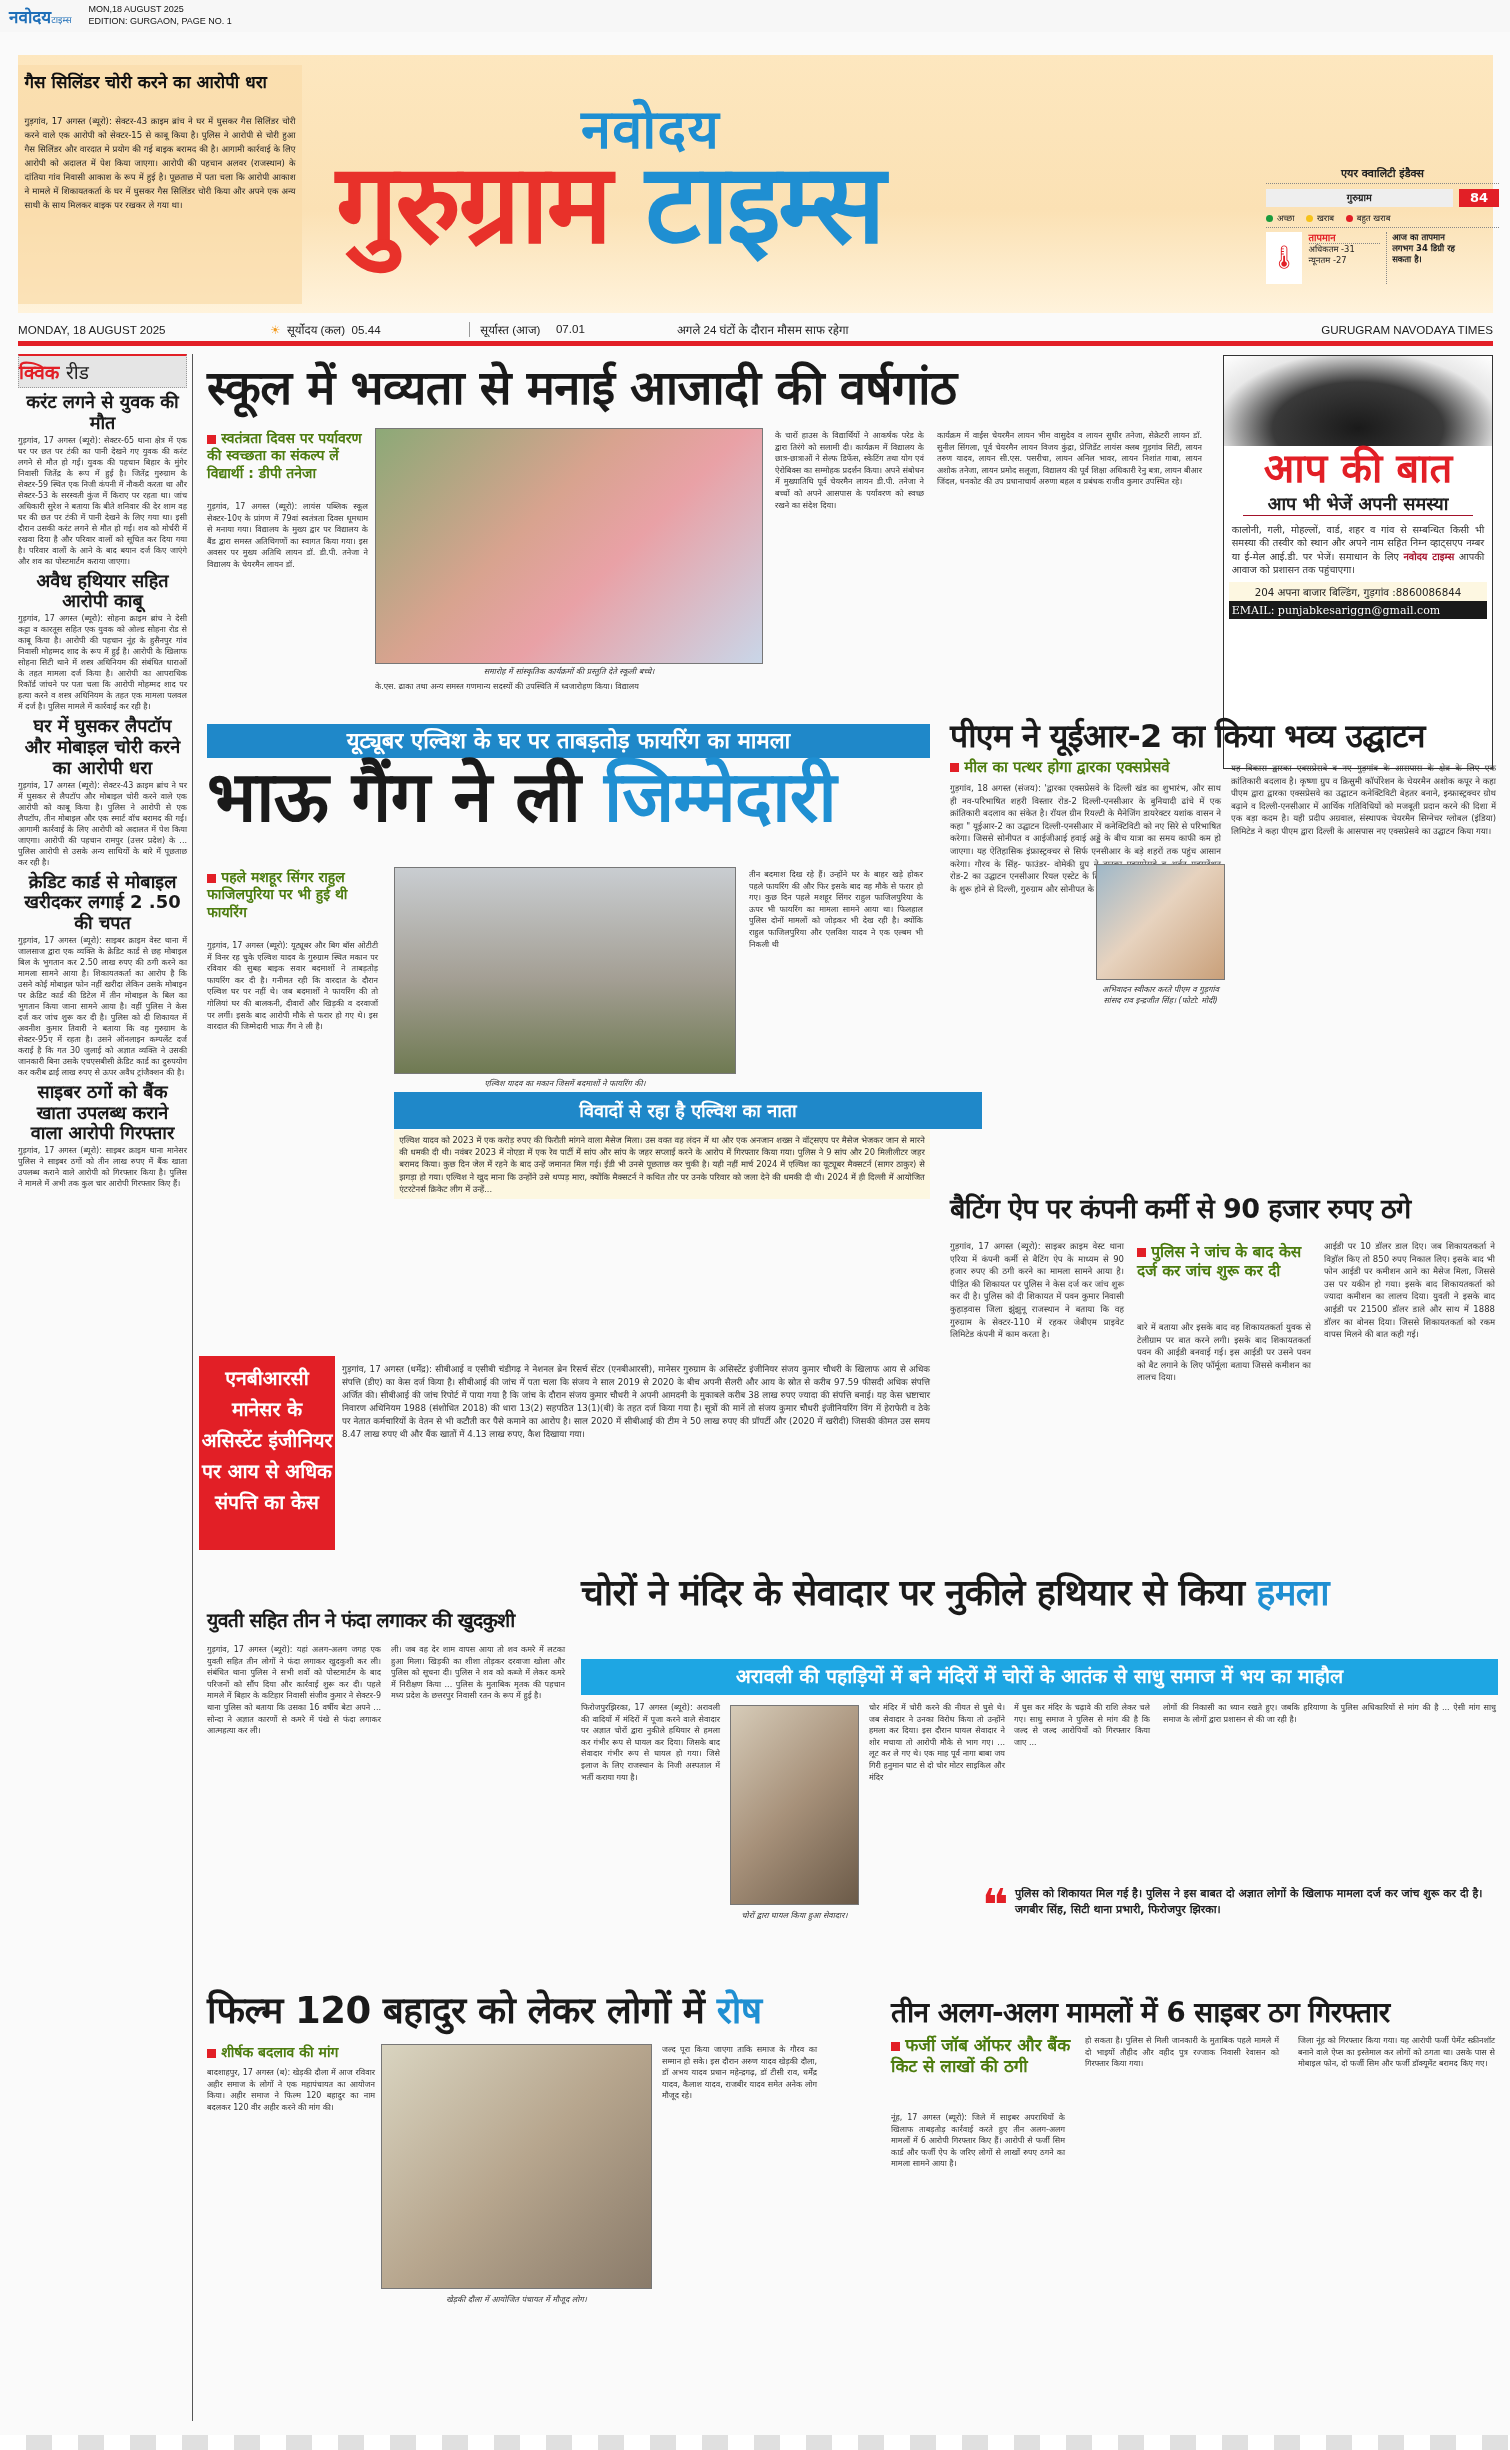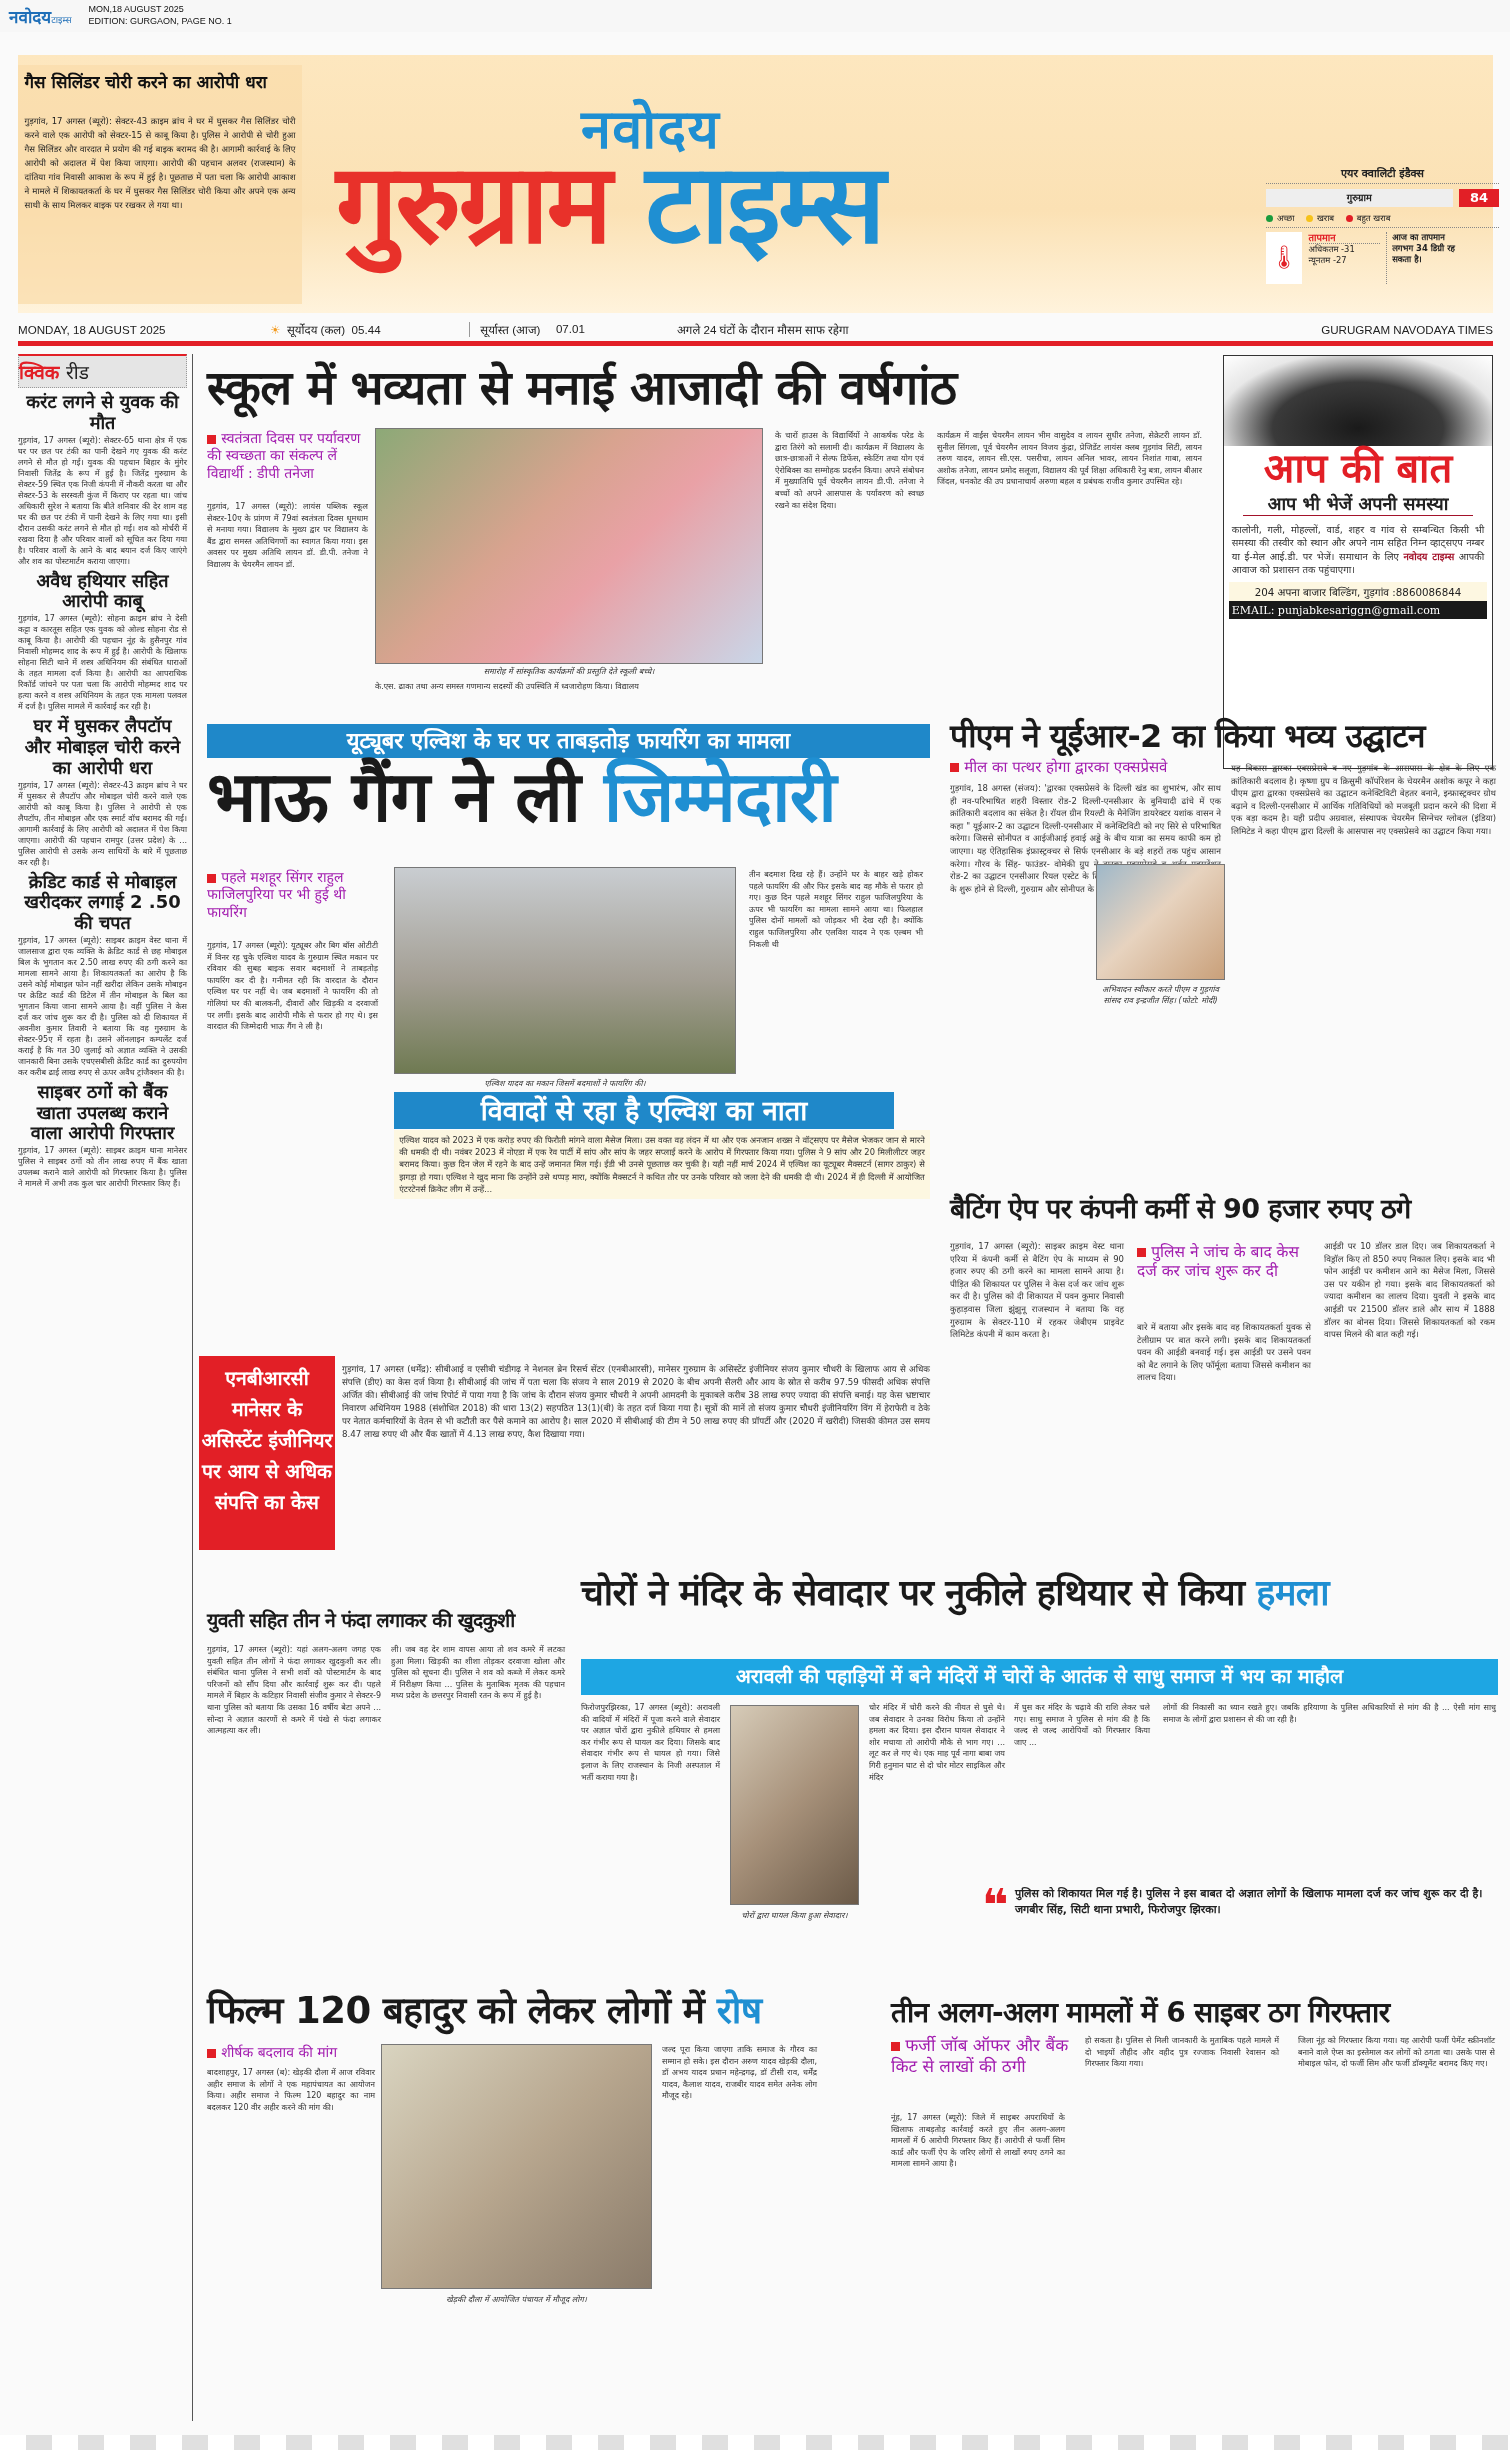--- a/index.html
+++ b/index.html
@@ -38,21 +38,21 @@
 .vrule{width:0.6px;background:#555}
 .h1{font-size:44px;font-weight:bold;color:#1a1a1a;letter-spacing:-0.6px;line-height:52px}
 .h1 .blue{color:#1f8fd2}
 .photo{background:linear-gradient(135deg,#8ca977 0%,#d8a38f 40%,#e9a1a6 60%,#c9d6e8 100%);border:0.6px solid #777}
 .photo.house{background:linear-gradient(180deg,#c9cdd1 0%,#a39e93 55%,#6f7a52 100%)}
 .photo.pm{background:linear-gradient(135deg,#9fb8c9 0%,#e7d3bf 45%,#c9a07a 100%)}
 .photo.film{background:linear-gradient(135deg,#d9d4c0 0%,#b7a68e 50%,#8a7b6a 100%)}
 .photo.sadhu{background:linear-gradient(135deg,#d6cbb8 0%,#a7917a 50%,#6b5a48 100%)}
 .photo.crowd{background:radial-gradient(ellipse at 50% 80%,#1a1a1a 0%,#3a3a3a 45%,#e8e8e8 75%,#fff 100%)}
 .caption{font-size:8px;font-style:italic;color:#333;text-align:center}
-.sub-red{font-size:14px;font-weight:normal;line-height:17.4px;color:#a21caf}
+.sub-red{font-size:14px;font-weight:bold;line-height:17.4px;color:#4d7c0f}
 .sub-red::before{content:"";display:inline-block;width:9px;height:9px;background:#e21f26;margin-right:5.2px;vertical-align:middle}
 .body{font-size:8px;line-height:11.6px;color:#333;text-align:justify}
 .blue-banner{background:#1f88c9;color:#fff;font-weight:bold;text-align:center}
 .boxed{border:1.9px solid #333;background:#fff}
 .apka-title{color:#e21f26;font-weight:bold;text-align:center;font-size:40px;line-height:45px}
 .quote-mark{color:#e21f26;font-size:45px;font-weight:bold;line-height:39px}
 .cream{background:#fdf7e1}
 .footer-strip{left:0;top:2435px;width:1511px;height:15px;background:repeating-linear-gradient(90deg,#fff 0 26px,#e0e0e0 26px 52px)}
 </style>
 </head>
@@ -167,21 +167,21 @@
 <div class="abs blue-banner" style="left:207px;top:724px;width:723px;height:34px;font-size:22px;line-height:34px">यूट्यूबर एल्विश के घर पर ताबड़तोड़ फायरिंग का मामला</div>
 <div class="abs h1" style="left:207px;top:762px;width:723px;font-size:70px;line-height:71px">
   <span>भाऊ गैंग ने ली</span>
   <span class="blue">जिम्मेदारी</span>
 </div>
 <div class="abs sub-red" style="left:207px;top:869px;width:174px">पहले मशहूर सिंगर राहुल फाजिलपुरिया पर भी हुई थी फायरिंग</div>
 <div class="abs body" style="left:207px;top:940px;width:171px">गुड़गांव, 17 अगस्त (ब्यूरो): यूट्यूबर और बिग बॉस ओटीटी में विनर रह चुके एल्विश यादव के गुरुग्राम स्थित मकान पर रविवार की सुबह बाइक सवार बदमाशों ने ताबड़तोड़ फायरिंग कर दी है। गनीमत रही कि वारदात के दौरान एल्विश घर पर नहीं थे। जब बदमाशों ने फायरिंग की तो गोलियां घर की बालकनी, दीवारों और खिड़की व दरवाजों पर लगीं। इसके बाद आरोपी मौके से फरार हो गए थे। इस वारदात की जिम्मेदारी भाऊ गैंग ने ली है।</div>
 <div class="abs photo house" style="left:394px;top:867px;width:342px;height:207px"></div>
 <div class="abs caption" style="left:394px;top:1077px;width:342px">एल्विश यादव का मकान जिसमें बदमाशों ने फायरिंग की।</div>
 <div class="abs body" style="left:749px;top:869px;width:174px">तीन बदमाश दिख रहे हैं। उन्होंने घर के बाहर खड़े होकर पहले फायरिंग की और फिर इसके बाद वह मौके से फरार हो गए। कुछ दिन पहले मशहूर सिंगर राहुल फाजिलपुरिया के ऊपर भी फायरिंग का मामला सामने आया था। फिलहाल पुलिस दोनों मामलों को जोड़कर भी देख रही है। क्योंकि राहुल फाजिलपुरिया और एलविश यादव ने एक एल्बम भी निकली थी</div>
-<div class="abs blue-banner" style="left:394px;top:1092px;width:500px;height:37px;font-size:27px;line-height:37px">विवादों से रहा है एल्विश का नाता</div>
+<div class="abs blue-banner" style="left:394px;top:1092px;width:588px;height:37px;font-size:18px;line-height:37px">विवादों से रहा है एल्विश का नाता</div>
 <div class="abs cream body" style="left:394px;top:1130px;width:536px;padding:3.9px 5.2px;font-size:8.3px;line-height:12.3px">एल्विश यादव को 2023 में एक करोड़ रुपए की फिरौती मांगने वाला मैसेज मिला। उस वक्त वह लंदन में था और एक अनजान शख्स ने वॉट्सएप पर मैसेज भेजकर जान से मारने की धमकी दी थी। नवंबर 2023 में नोएडा में एक रेव पार्टी में सांप और सांप के जहर सप्लाई करने के आरोप में गिरफ्तार किया गया। पुलिस ने 9 सांप और 20 मिलीलीटर जहर बरामद किया। कुछ दिन जेल में रहने के बाद उन्हें जमानत मिल गई। ईडी भी उनसे पूछताछ कर चुकी है। यही नहीं मार्च 2024 में एल्विश का यूट्यूबर मैक्सटर्न (सागर ठाकुर) से झगड़ा हो गया। एल्विश ने खुद माना कि उन्होंने उसे थप्पड़ मारा, क्योंकि मैक्सटर्न ने कथित तौर पर उनके परिवार को जला देने की धमकी दी थी। 2024 में ही दिल्ली में आयोजित एंटरटेनर्स क्रिकेट लीग में उन्हें...</div>
 
 <div class="abs" style="left:199px;top:1356px;width:136px;height:194px;background:#e21f26;color:#fff;font-weight:bold;font-size:19.4px;line-height:31px;text-align:center;padding:6.5px 2.6px">एनबीआरसी मानेसर के असिस्टेंट इंजीनियर पर आय से अधिक संपत्ति का केस</div>
 <div class="abs body" style="left:342px;top:1363px;width:588px;font-size:8.7px;line-height:13px">गुड़गांव, 17 अगस्त (धर्मेंद्र): सीबीआई व एसीबी चंडीगढ़ ने नेशनल ब्रेन रिसर्च सेंटर (एनबीआरसी), मानेसर गुरुग्राम के असिस्टेंट इंजीनियर संजय कुमार चौधरी के खिलाफ आय से अधिक संपत्ति (डीए) का केस दर्ज किया है। सीबीआई की जांच में पता चला कि संजय ने साल 2019 से 2020 के बीच अपनी सैलरी और आय के स्रोत से करीब 97.59 फीसदी अधिक संपत्ति अर्जित की। सीबीआई की जांच रिपोर्ट में पाया गया है कि जांच के दौरान संजय कुमार चौधरी ने अपनी आमदनी के मुकाबले करीब 38 लाख रुपए ज्यादा की संपत्ति बनाई। यह केस भ्रष्टाचार निवारण अधिनियम 1988 (संशोधित 2018) की धारा 13(2) सहपठित 13(1)(बी) के तहत दर्ज किया गया है। सूत्रों की मानें तो संजय कुमार चौधरी इंजीनियरिंग विंग में हेराफेरी व ठेके पर नेतात कर्मचारियों के वेतन से भी कटौती कर पैसे कमाने का आरोप है। साल 2020 में सीबीआई की टीम ने 50 लाख रुपए की प्रॉपर्टी और (2020 में खरीदी) जिसकी कीमत उस समय 8.47 लाख रुपए थी और बैंक खातों में 4.13 लाख रुपए, कैश दिखाया गया।</div>
 
 <div class="abs h1" style="left:950px;top:717px;width:549px;font-size:32px;line-height:39px">पीएम ने यूईआर-2 का किया भव्य उद्घाटन</div>
 <div class="abs sub-red" style="left:950px;top:759px;width:271px;font-size:15px">मील का पत्थर होगा द्वारका एक्सप्रेसवे</div>
 <div class="abs body" style="left:950px;top:782px;width:271px;font-size:8.5px;line-height:12.6px">गुड़गांव, 18 अगस्त (संजय): 'द्वारका एक्सप्रेसवे के दिल्ली खंड का शुभारंभ, और साथ ही नव-परिभाषित शहरी विस्तार रोड-2 दिल्ली-एनसीआर के बुनियादी ढांचे में एक क्रांतिकारी बदलाव का संकेत है। रॉयल ग्रीन रियल्टी के मैनेजिंग डायरेक्टर यशांक वासन ने कहा " यूईआर-2 का उद्घाटन दिल्ली-एनसीआर में कनेक्टिविटी को नए सिरे से परिभाषित करेगा। जिससे सोनीपत व आईजीआई हवाई अड्डे के बीच यात्रा का समय काफी कम हो जाएगा। यह ऐतिहासिक इंफ्रास्ट्रक्चर से सिर्फ एनसीआर के बड़े शहरों तक पहुंच आसान करेगा। गौरव के सिंह- फाउंडर- वोमेकी ग्रुप ने द्वारका एक्सप्रेसवे व अर्बन एक्सटेंशन रोड-2 का उद्घाटन एनसीआर रियल एस्टेट के लिए गेमचेंजर साबित होगा। इन प्रोजेक्ट्स के शुरू होने से दिल्ली, गुरुग्राम और सोनीपत के बीच यात्रा का समय कम हो जाएगा।</div>
 <div class="abs photo pm" style="left:1096px;top:864px;width:129px;height:116px"></div>
 <div class="abs caption" style="left:1096px;top:983px;width:129px">अभिवादन स्वीकार करते पीएम व गुड़गांव सांसद राव इन्द्रजीत सिंह। (फोटो: मोदी)</div>

